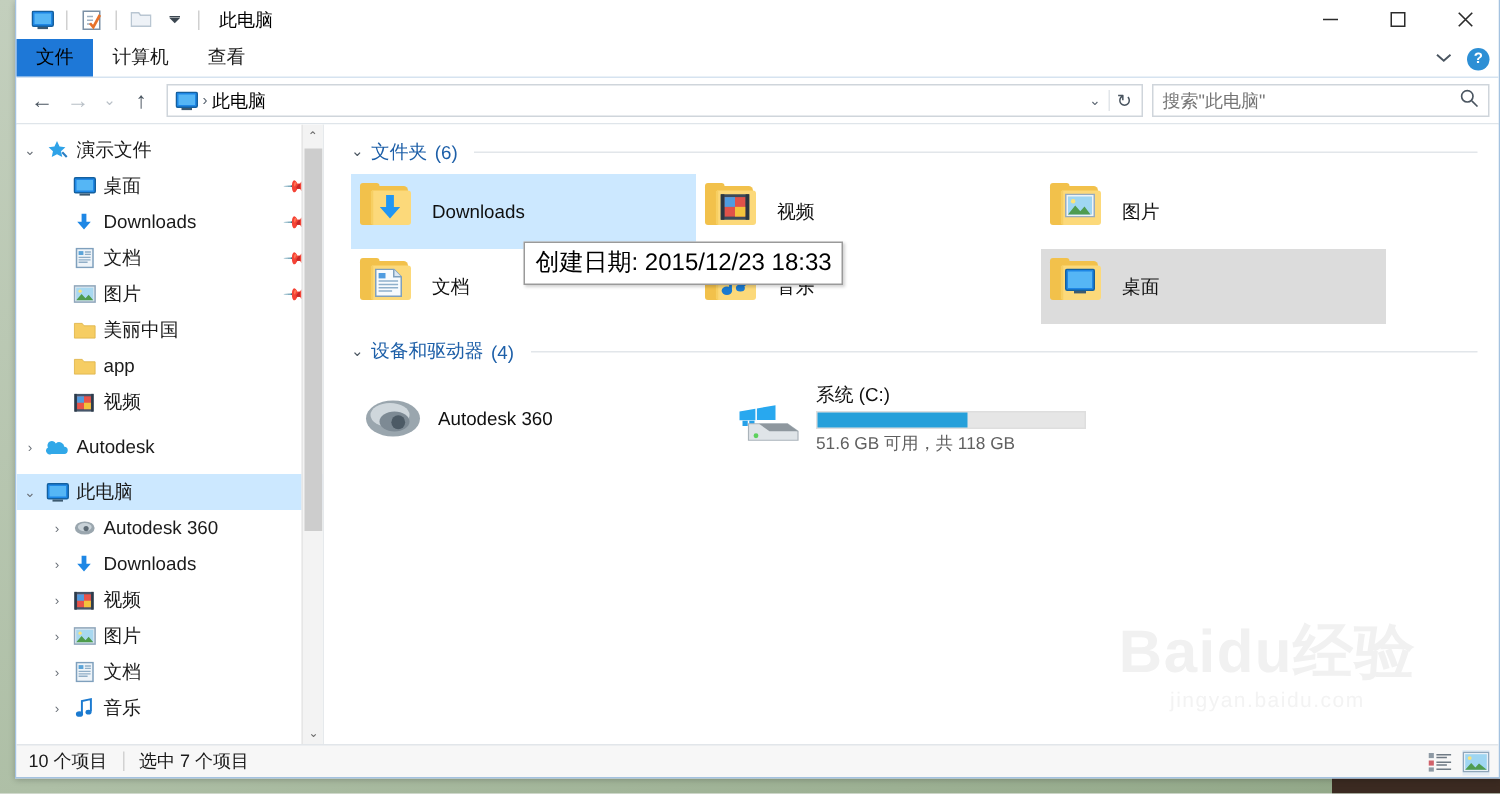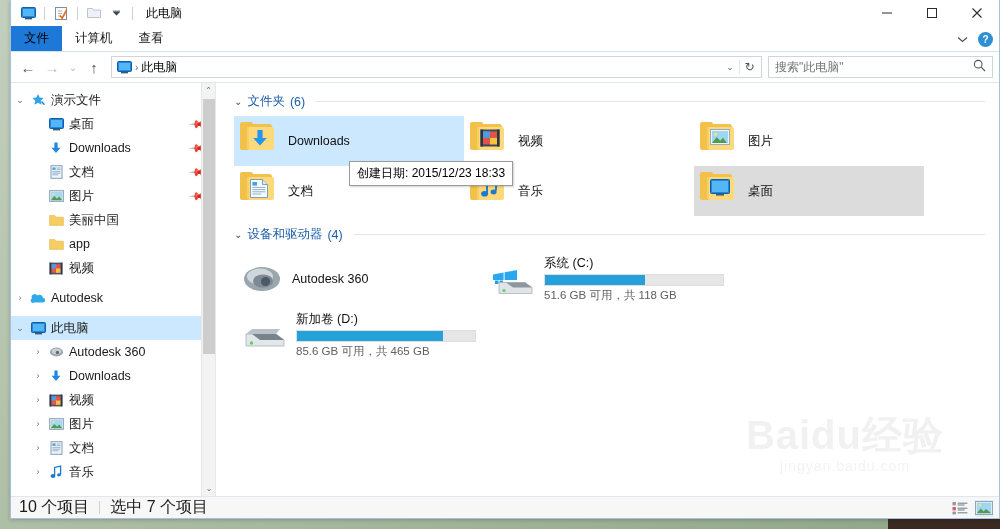--- a/index.html
+++ b/index.html
@@ -113,34 +113,34 @@
   .dtile-ico { width:44px; height:40px; position:relative; flex:0 0 44px;
                display:flex; align-items:center; justify-content:center; }
   .dtile-info { display:flex; flex-direction:column; gap:2px; }
   .dtile-name { font-size:12.5px; color:#101010; }
   .dtile-sub { font-size:11.5px; color:#606060; }
   .bar-outer { width:180px; height:12px; background:#e6e6e6; border:1px solid #dedede; }
   .bar-fill { height:100%; background:#26a0da; }
 
   
   .tooltip { position:absolute; left:349px; top:167px; background:#ffffff;
-    border:1px solid #9a9a9a; padding:3px 7px; font-size:12px; color:#000;
+    border:1px solid #9a9a9a; padding:3px 7px; font-size:16px; color:#000;
     box-shadow:1px 1px 2px rgba(0,0,0,.18); white-space:nowrap; z-index:50; }
 
   
   .watermark { position:absolute; right:55px; bottom:22px; text-align:center;
     pointer-events:none; user-select:none; }
   .wm-main { font-size:40px; font-weight:bold; color:#f1f1f1;
     letter-spacing:1px; line-height:1; }
   .wm-sub { font-size:14px; color:#f3f3f3; letter-spacing:1px; margin-top:3px; }
 
   
   .statusbar { height:22px; background:#f7f7f7; border-top:1px solid #e2e6ea;
     display:flex; align-items:center; padding:0 8px; flex:0 0 22px; position:relative; }
-  .st-item { font-size:16px; color:#1a1a1a; padding-right:10px; }
+  .st-item { font-size:12px; color:#1a1a1a; padding-right:10px; }
   .st-div { width:1px; height:13px; background:#d2d2d2; margin-right:10px; }
   .view-btns { position:absolute; right:6px; top:0; height:22px; display:flex;
                align-items:center; gap:6px; }
   .vbtn { width:18px; height:17px; display:flex; align-items:center;
           justify-content:center; }
   .vbtn.active { background:#e3ecf5; }
 
   
   .folder { position:relative; width:34px; height:28px; }
   .folder .back { position:absolute; left:0; top:2px; width:32px; height:26px;
@@ -625,37 +625,20 @@
           </div>
           <div class="dtile-info">
             <span class="dtile-name">系统 (C:)</span>
             <div class="bar-outer">
               <div class="bar-fill" style="width:56%"></div>
             </div>
             <span class="dtile-sub">51.6 GB 可用，共 118 GB</span>
           </div>
         </div>
 
-        <div class="dtile" style="width:270px;">
-          <div class="dtile-ico" style="width:48px;flex:0 0 48px;">
-            <svg width="46" height="26" viewBox="0 0 46 26">
-              <path d="M5 12h30l8 6v6H5z" fill="#e2e7ea" stroke="#a9b2b9" stroke-width="0.8"></path>
-              <path d="M11 12h24l8 6H19z" fill="#79838b"></path>
-              <path d="M5 12l6-5h28l-4 5z" fill="#b9c2c8"></path>
-              <circle cx="10.5" cy="21" r="1.7" fill="#5dd15d"></circle>
-            </svg>
-          </div>
-          <div class="dtile-info">
-            <span class="dtile-name">新加卷 (D:)</span>
-            <div class="bar-outer">
-              <div class="bar-fill" style="width:82%"></div>
-            </div>
-            <span class="dtile-sub">85.6 GB 可用，共 465 GB</span>
-          </div>
-        </div>
       </div>
 
       <div class="tooltip" style="left:133px;top:78px;">创建日期: 2015/12/23 18:33</div>
 
       <div class="watermark">
         <div class="wm-main">Baidu经验</div>
         <div class="wm-sub">jingyan.baidu.com</div>
       </div>
     </div>
   </div>

